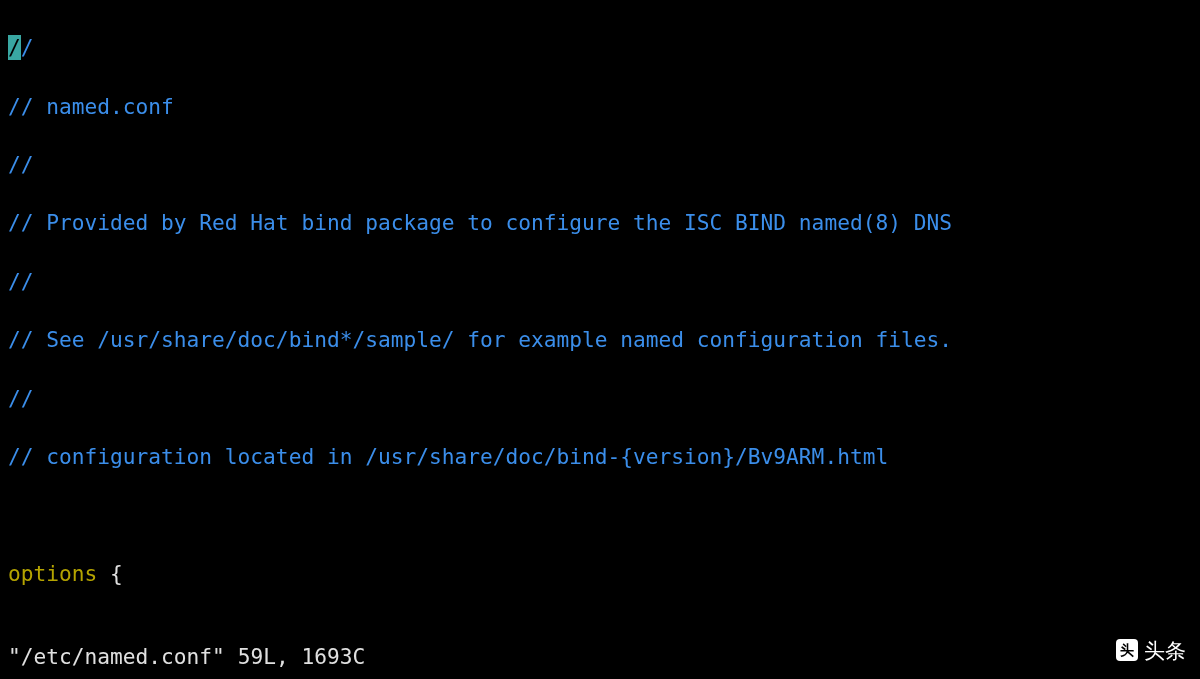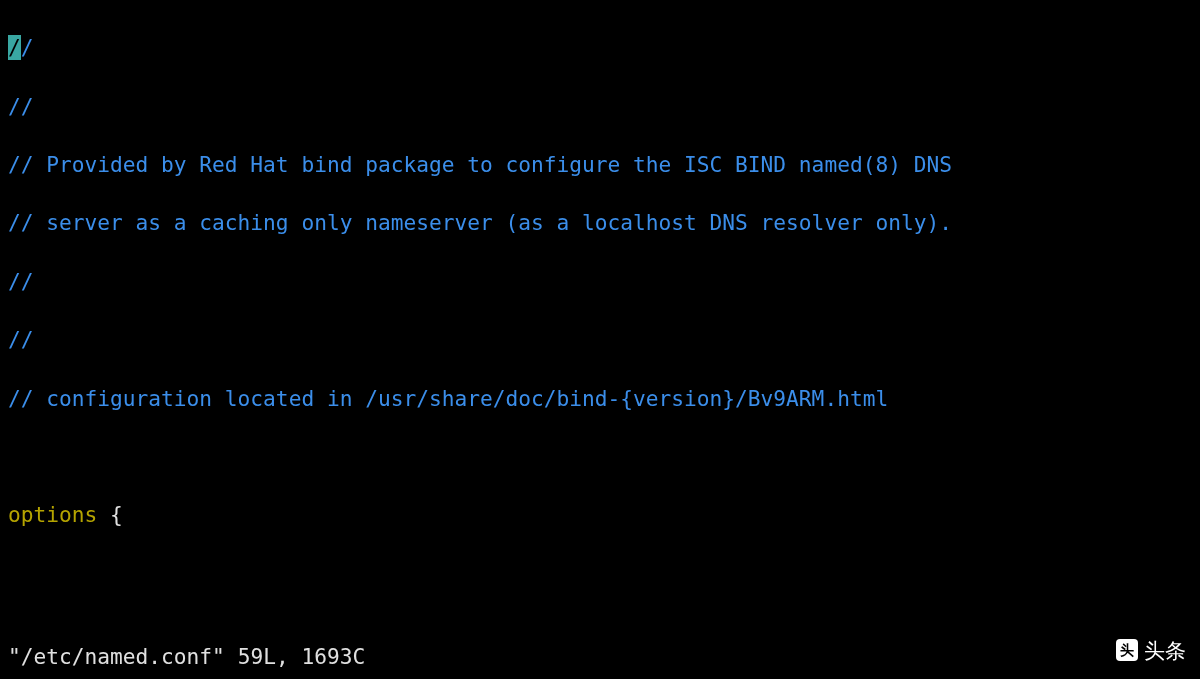--- a/index.html
+++ b/index.html
@@ -63,24 +63,25 @@
     justify-content: center;
     font-family: sans-serif;
   }
   .line { display: block; }
 </style>
 </head>
 <body>
 
 <div class="editor">
 <span class="line"><span class="cursor-block">/</span><span class="comment">/</span></span>
+<span class="line comment">// named.conf</span>
 <span class="line comment">//</span>
 <span class="line comment">// Provided by Red Hat bind package to configure the ISC BIND named(8) DNS</span>
-<span class="line comment">// server as a caching only nameserver (as a localhost DNS resolver only).</span>
 <span class="line comment">//</span>
+<span class="line comment">// See /usr/share/doc/bind*/sample/ for example named configuration files.</span>
 <span class="line comment">//</span>
 <span class="line comment">// configuration located in /usr/share/doc/bind-{version}/Bv9ARM.html</span>
 <span class="line"> </span>
 <span class="line"><span class="keyword">options</span><span class="plain"> {</span></span>
 
 
 
 
 
 

